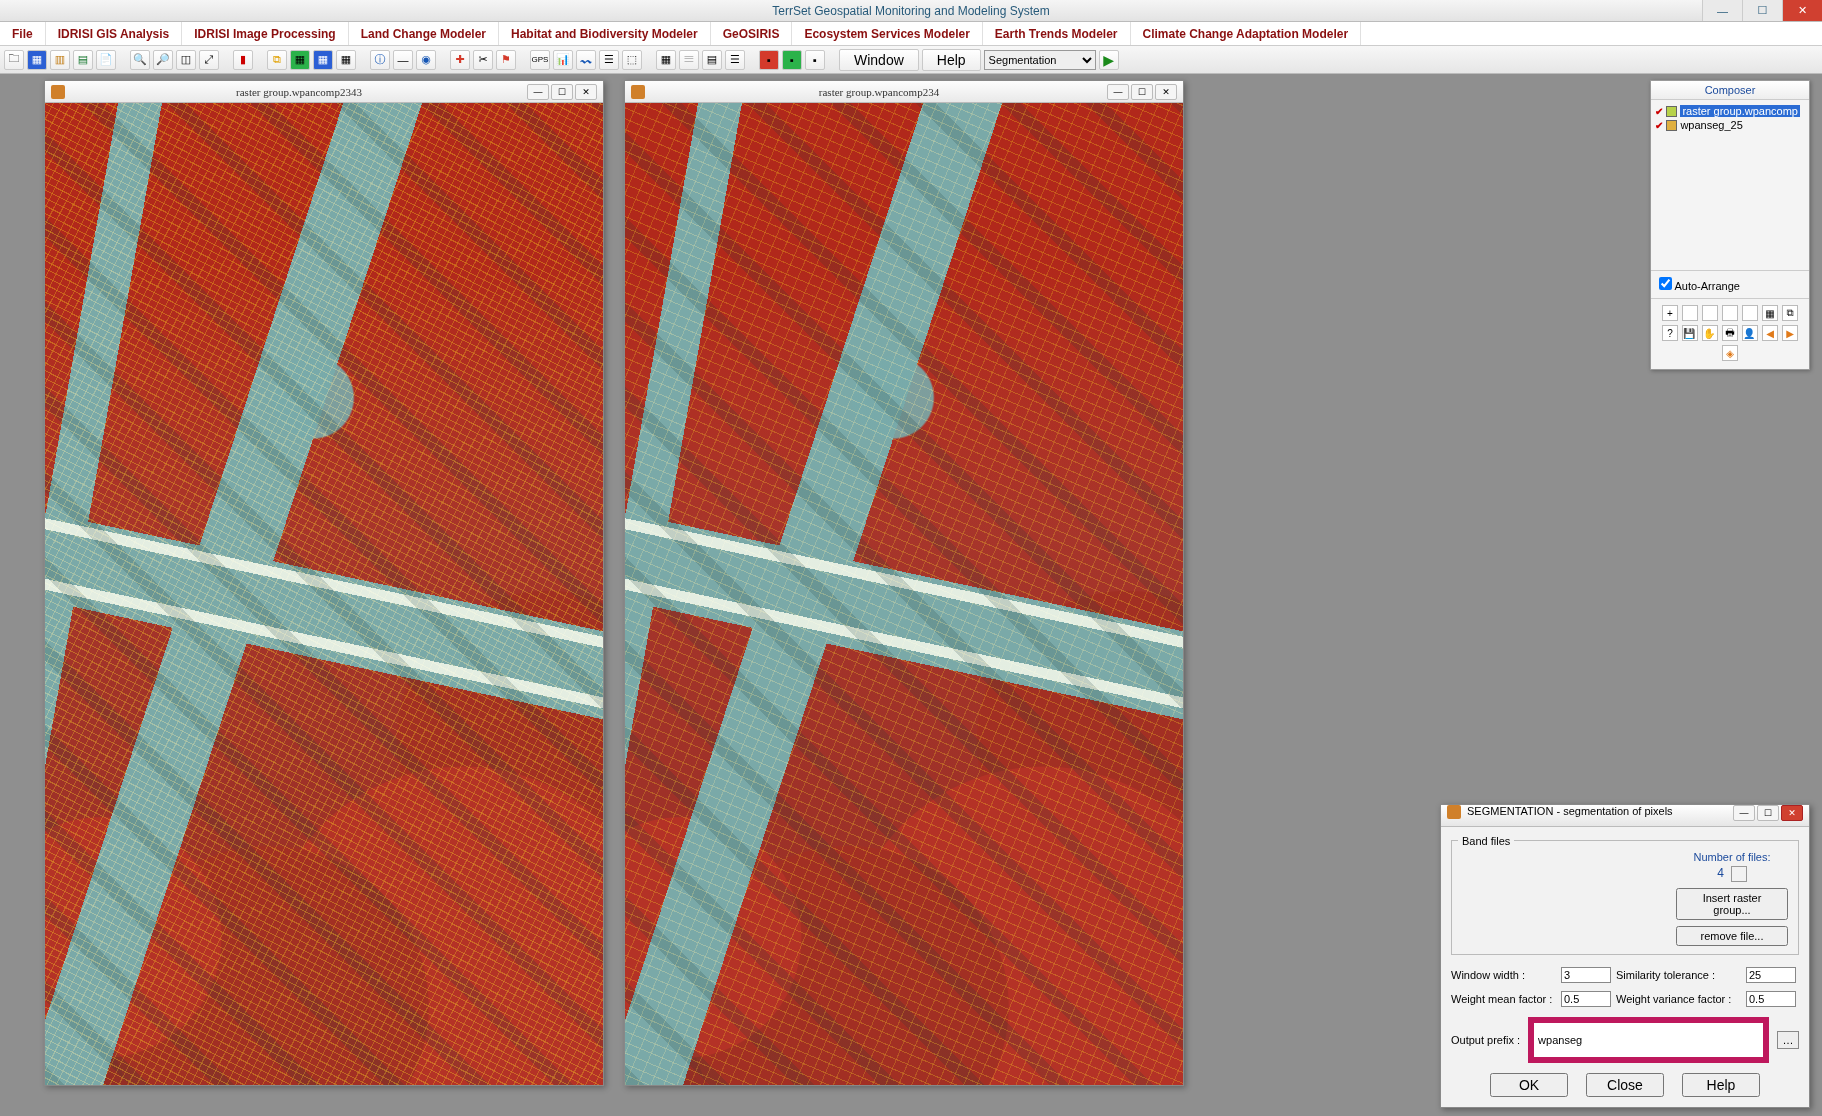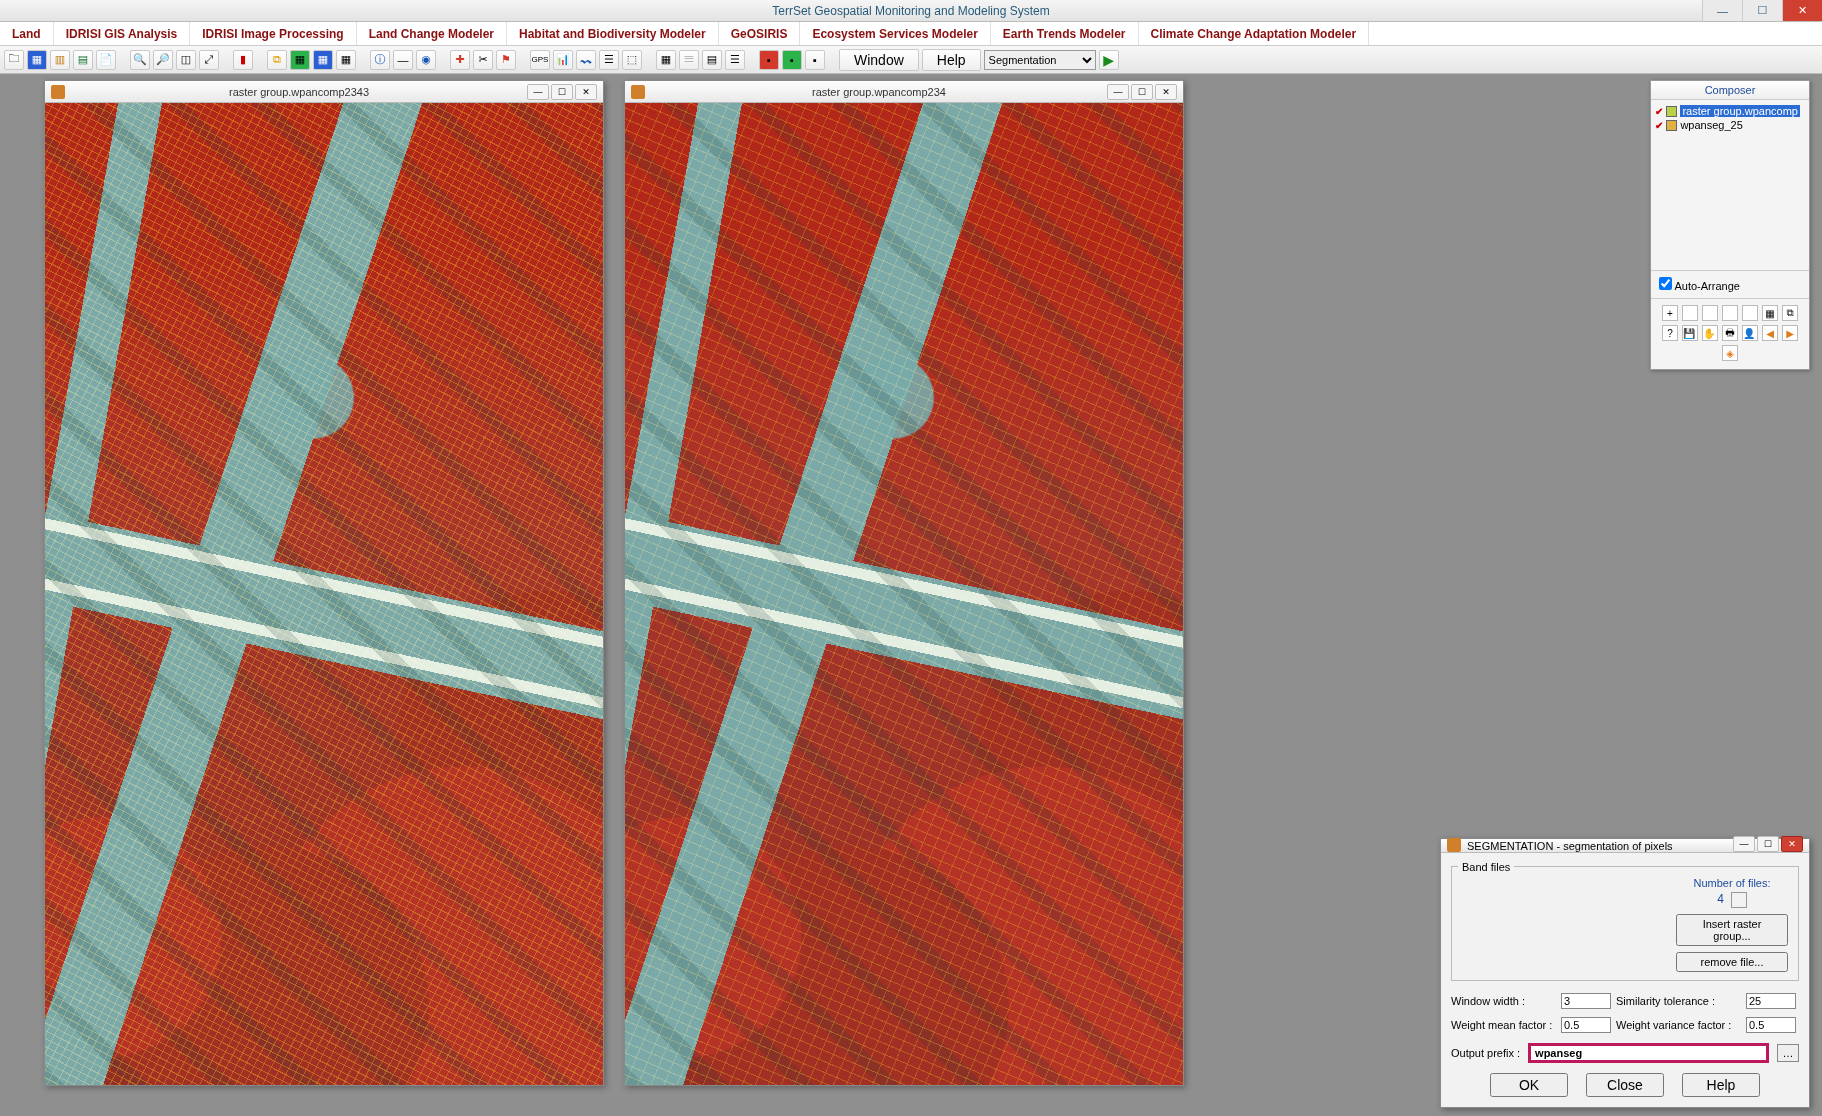--- a/index.html
+++ b/index.html
@@ -27,21 +27,21 @@
 .workspace { position:absolute; top:74px; left:0; right:0; bottom:0; background:#8f8f8f; }
 
 
 .explorer-tab { position:absolute; left:0; top:74px; width:18px; height:160px; background:#eee; border:1px solid #bbb; writing-mode:vertical-rl; transform:rotate(180deg); font-size:11px; display:flex; align-items:center; justify-content:center; cursor:pointer;}
 .explorer-toggle { position:absolute; left:2px; top:240px; width:12px; height:12px; background:#eee; border:1px solid #999; font-size:9px; display:flex; align-items:center; justify-content:center; cursor:pointer;}
 
 
 .raster-window { position:absolute; background:#fff; border:1px solid #888; box-shadow:2px 2px 6px rgba(0,0,0,0.3); }
 .raster-window .rw-title { height:22px; background:linear-gradient(#fdfdfd,#e9e9e9); display:flex; align-items:center; font-size:11px; padding:0 6px; border-bottom:1px solid #bbb; position:relative;}
 .raster-window .rw-title .rw-icon { width:14px; height:14px; background:#d0802a; margin-right:6px; border-radius:2px;}
-.raster-window .rw-title .rw-label { flex:1; text-align:center; color:#333;}
+.raster-window .rw-title .rw-label { flex:1; text-align:center; color:#333;font-family:Liberation Serif, serif;}
 .raster-window .rw-title .rw-btns { display:flex; gap:2px;}
 .raster-window .rw-title .rw-btn { width:22px; height:16px; border:1px solid #bbb; background:#f5f5f5; font-size:9px; display:flex; align-items:center; justify-content:center; cursor:pointer; border-radius:2px;}
 .raster-window .rw-body { position:relative; overflow:hidden; }
 
 
 .raster-img { position:absolute; inset:0; }
 .raster-img .sky-road { position:absolute; inset:0; background:
   radial-gradient(circle at 48% 30%, rgba(120,170,170,0.9) 0 40px, transparent 42px),
   linear-gradient(12deg, transparent 44%, #7aa9a8 44% 52%, transparent 52%),
   linear-gradient(-72deg, transparent 57%, #7aa9a8 57% 66%, transparent 66%),
@@ -81,60 +81,60 @@
 .composer .cp-tools .ct { width:16px; height:16px; border:1px solid #bbb; background:#fff; display:flex; align-items:center; justify-content:center; font-size:10px; cursor:pointer;}
 .ct.green{background:#2bb24a;border-color:#1a7a32;}
 .ct.cyan{background:#2bd0d6;}
 .ct.red{background:#d43a2b;}
 .ct.lime{background:#7bd23a;}
 .ct.blue{background:#2b5fd4;}
 .ct.orange{color:#e07a1a;}
 
 
 .seg-dialog { position:absolute; right:12px; bottom:8px; width:370px; background:#f2f2f2; border:1px solid #8a8a8a; box-shadow:2px 2px 6px rgba(0,0,0,0.35); font-size:11px;}
-.seg-dialog .sd-title { height:14px; display:flex; align-items:flex-end; padding:0 6px; background:linear-gradient(#fff,#e6e6e6); border-bottom:1px solid #bbb; position:relative;}
+.seg-dialog .sd-title { height:22px; display:flex; align-items:flex-start; padding:0 6px; background:linear-gradient(#fff,#e6e6e6); border-bottom:1px solid #bbb; position:relative;}
 .seg-dialog .sd-title .sd-icon{ width:14px;height:14px;background:#d0802a;border-radius:2px;margin-right:6px;}
 .seg-dialog .sd-title .sd-btns{ margin-left:auto; display:flex; gap:2px;}
 .seg-dialog .sd-title .sd-btn{ width:22px;height:16px;border:1px solid #bbb;background:#f5f5f5;font-size:9px;display:flex;align-items:center;justify-content:center;cursor:pointer;border-radius:2px;}
 .seg-dialog .sd-title .sd-btn.close{background:#d04030;color:#fff;border-color:#a22;}
 .seg-dialog .sd-body { padding:8px 10px 10px 10px;}
 .seg-dialog fieldset{ border:1px solid #bbb; padding:4px 6px 8px 6px;}
 .seg-dialog legend{ font-size:11px; padding:0 4px;}
 .seg-dialog table.band { width:200px; border-collapse:collapse; font-size:11px;}
 .seg-dialog table.band th, .seg-dialog table.band td{ border:1px solid #bbb; padding:1px 4px; text-align:left;}
 .seg-dialog table.band tr.sel td{ background:#2b6cd4; color:#fff;}
 .seg-dialog .band-right{ float:right; width:120px; text-align:center;}
 .seg-dialog .band-right .nf-label{ color:#1b4a9c; }
 .seg-dialog .band-right .nf-val{ color:#1b4a9c; font-size:12px; display:inline-block; margin-top:3px;}
 .seg-dialog .band-right .nf-step{ display:inline-block; width:16px;height:16px;border:1px solid #999;margin-left:4px; vertical-align:middle; cursor:pointer;}
 .seg-dialog button.small{ width:112px; margin-top:6px; font-size:11px; padding:2px 12px; cursor:pointer;}
 .seg-dialog .params{ margin-top:12px; display:grid; grid-template-columns:110px 55px 130px 55px; row-gap:8px; align-items:center;}
 .seg-dialog .params input{ width:50px; font-size:11px; border:1px solid #888; padding:1px 2px;}
 .seg-dialog .out-row{ margin-top:10px; display:flex; align-items:center; gap:8px;}
-.seg-dialog .out-row input{ flex:1; font-size:11px; border:3px solid #be185d; padding:1px 4px;font-weight:bold;}
+.seg-dialog .out-row input{ flex:1; font-size:11px; border:6px solid #be185d; padding:11px 4px;}
 .seg-dialog .out-row .browse{ width:22px;height:18px;border:1px solid #888;background:#eee;cursor:pointer;display:flex;align-items:center;justify-content:center;}
 .seg-dialog .btn-row{ margin-top:10px; display:flex; justify-content:center; gap:18px;}
 .seg-dialog .btn-row button{ width:78px; padding:2px 0; font-size:14px; cursor:pointer;}
 
 label{cursor:default;}
 </style>
 </head>
 <body>
 
 <div class="titlebar">
   <span>TerrSet Geospatial Monitoring and Modeling System</span>
   <div class="win-controls">
     <div class="win-btn">—</div>
     <div class="win-btn">☐</div>
     <div class="win-btn win-close">✕</div>
   </div>
 </div>
 
 <div class="menubar">
-  <div class="menu-item">Land</div>
+  <div class="menu-item">File</div>
   <div class="menu-item">IDRISI GIS Analysis</div>
   <div class="menu-item">IDRISI Image Processing</div>
   <div class="menu-item">Land Change Modeler</div>
   <div class="menu-item">Habitat and Biodiversity Modeler</div>
   <div class="menu-item">GeOSIRIS</div>
   <div class="menu-item">Ecosystem Services Modeler</div>
   <div class="menu-item">Earth Trends Modeler</div>
   <div class="menu-item">Climate Change Adaptation Modeler</div>
 </div>
 

